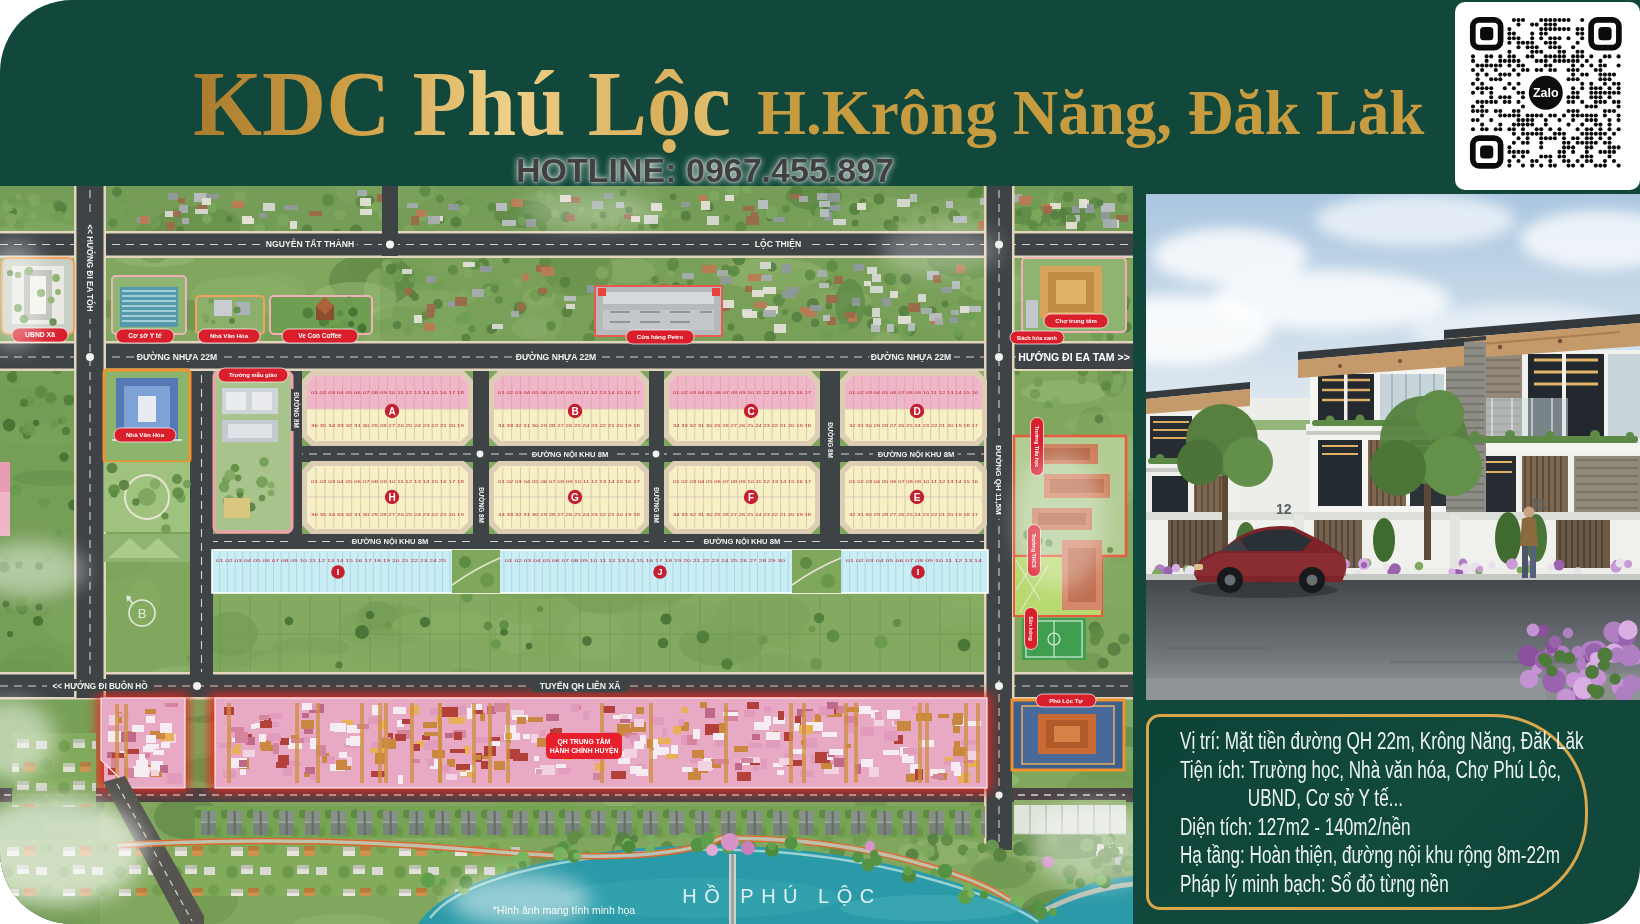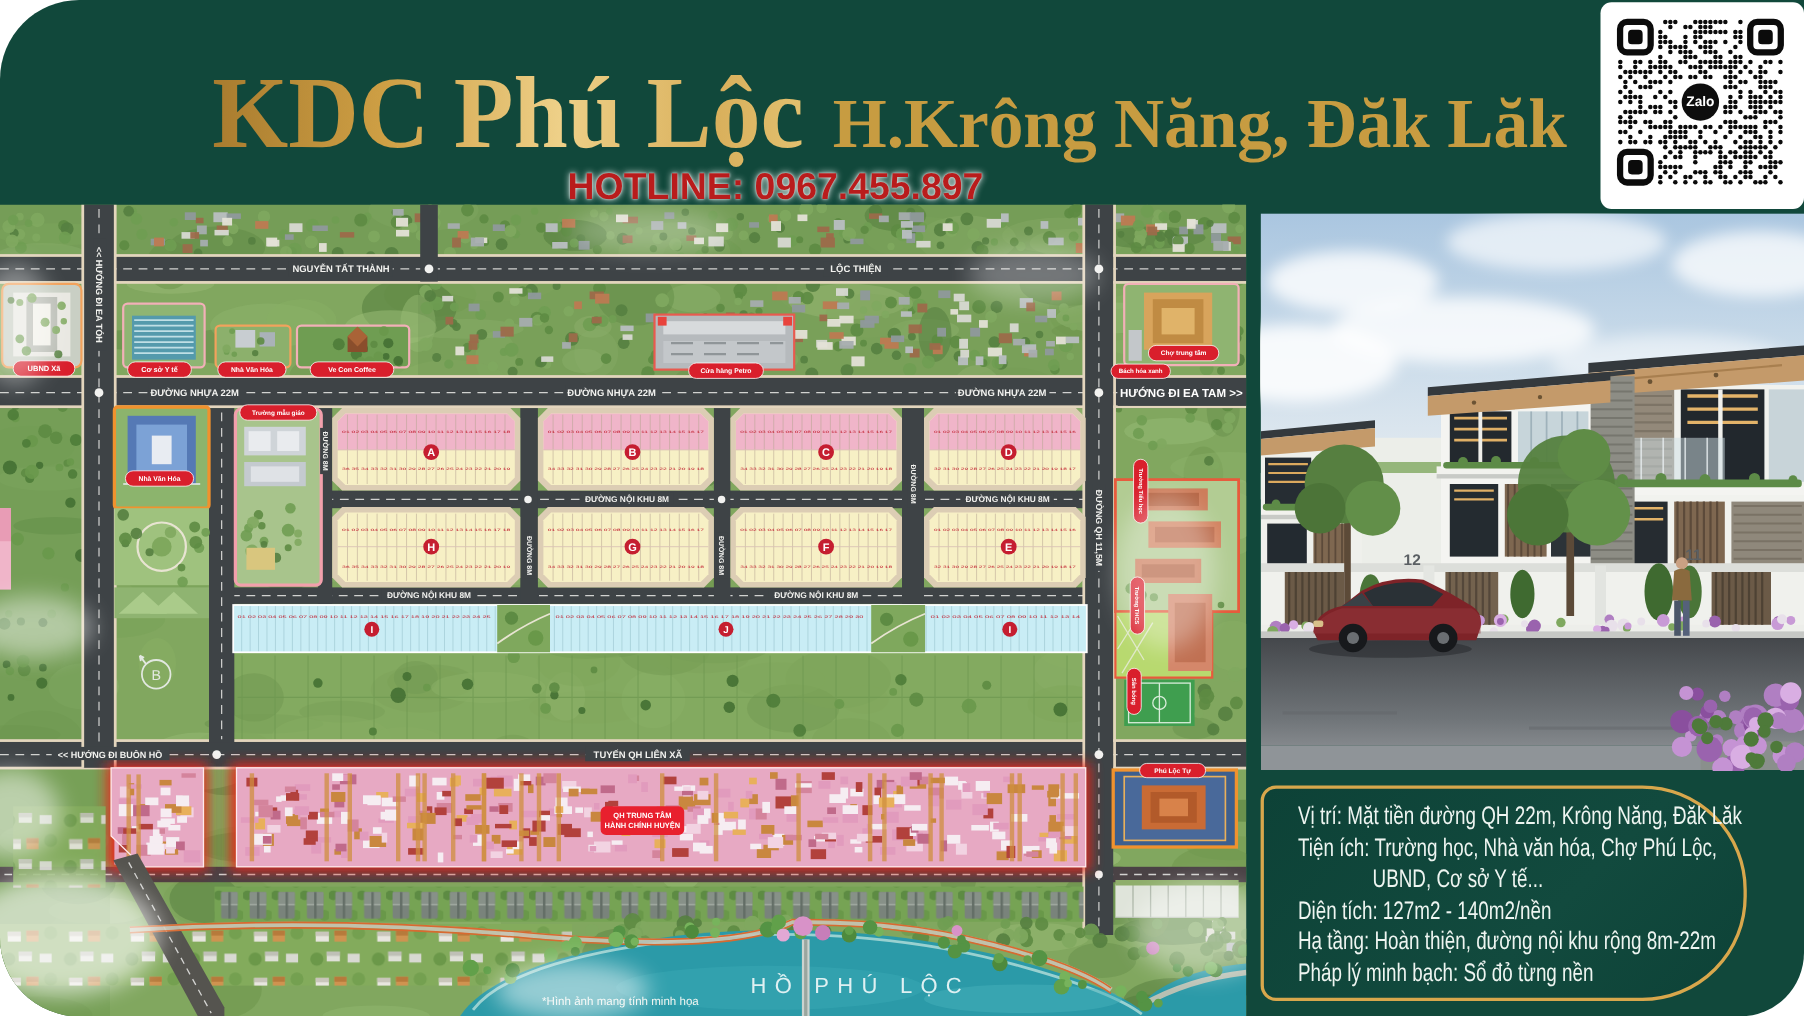--- a/index.html
+++ b/index.html
@@ -5,21 +5,21 @@
 body{font-family:"Liberation Sans", sans-serif;position:relative;}
 .abs{position:absolute;}
 </style></head><body>
 
 <div class="abs" style="left:0;top:0;width:1640px;height:924px;background:#11483B;border-radius:72px 0 58px 72px;"></div>
 
 <div class="abs" style="left:193px;top:50px;width:600px;height:110px;font-family:'Liberation Serif',serif;font-weight:bold;font-size:93px;transform:scaleX(0.955);transform-origin:left top;background:linear-gradient(92deg,#a87b2e 0%,#cfa045 28%,#eed088 55%,#d9b05c 80%,#e7c878 100%);-webkit-background-clip:text;background-clip:text;color:transparent;-webkit-text-fill-color:transparent;white-space:nowrap;">KDC Phú Lộc</div>
 
 <div class="abs" style="left:757px;top:76px;width:700px;height:80px;font-family:'Liberation Serif',serif;font-weight:bold;font-size:64px;transform:scaleX(0.985);transform-origin:left top;white-space:nowrap;color:#c79c41;">H.Krông Năng, Đăk Lăk</div>
 
-<div class="abs" style="left:516px;top:151px;width:420px;height:40px;font-weight:bold;font-size:34px;color:#b91c1c;white-space:nowrap;text-shadow:0 0 7px rgba(255,255,255,0.95),0 0 2px rgba(255,255,255,0.9);">HOTLINE: 0967.455.897</div>
+<div class="abs" style="left:516px;top:151px;width:420px;height:40px;font-weight:bold;font-size:34px;color:#404040;white-space:nowrap;text-shadow:0 0 7px rgba(255,255,255,0.95),0 0 2px rgba(255,255,255,0.9);">HOTLINE: 0967.455.897</div>
 
 <svg class="abs" style="left:1452px;top:0px;" width="188" height="192" viewBox="0 0 188 192">
 <rect x="3" y="2" width="185" height="188" rx="10" fill="#ffffff"></rect>
 <circle cx="61.9" cy="20.0" r="2.05" fill="#0b0b0b"></circle>
     <circle cx="66.5" cy="20.0" r="2.05" fill="#0b0b0b"></circle>
     <circle cx="71.0" cy="20.0" r="2.05" fill="#0b0b0b"></circle>
     <circle cx="89.2" cy="20.0" r="2.05" fill="#0b0b0b"></circle>
     <circle cx="93.8" cy="20.0" r="2.05" fill="#0b0b0b"></circle>
     <circle cx="98.3" cy="20.0" r="2.05" fill="#0b0b0b"></circle>
     <circle cx="102.9" cy="20.0" r="2.05" fill="#0b0b0b"></circle>

